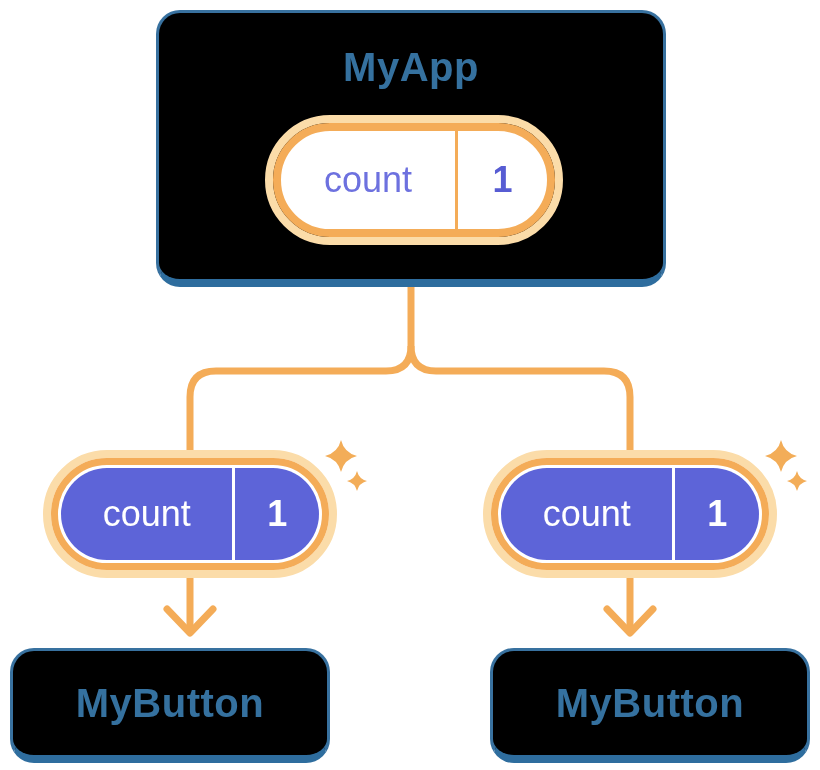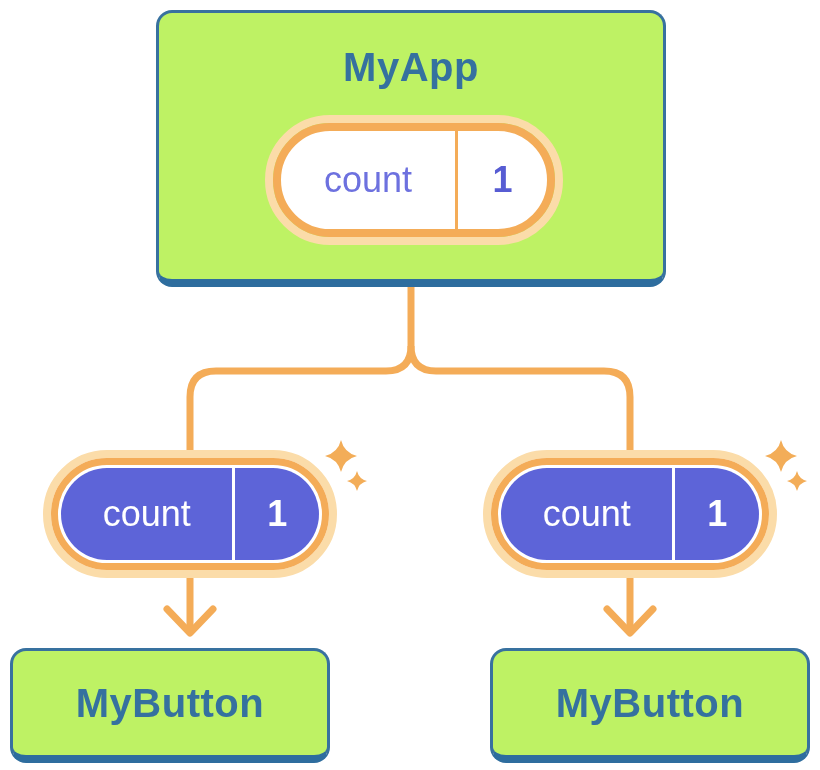--- a/index.html
+++ b/index.html
@@ -10,24 +10,24 @@
     background: #ffffff;
     overflow: hidden;
     font-family: "Liberation Sans", sans-serif;
   }
   .wires { position: absolute; left: 0; top: 0; z-index: 0; }
 
   
   .node-card {
     position: absolute;
     box-sizing: border-box;
-    background: #bef264;
+    background: #000000;
     border: 3px solid #38719F;
     border-bottom: 8px solid #2E6D9E;
-    border-radius: 16px;
+    border-radius: 24px;
     z-index: 1;
   }
   .root-card { left: 156px; top: 10px; width: 510px; height: 277px; }
   .btn-card-left  { left: 10px;  top: 648px; width: 320px; height: 115px;
                     display: flex; align-items: center; justify-content: center; }
   .btn-card-right { left: 490px; top: 648px; width: 320px; height: 115px;
                     display: flex; align-items: center; justify-content: center; }
   .node-title {
     color: #35719F;
     font-size: 40px;

